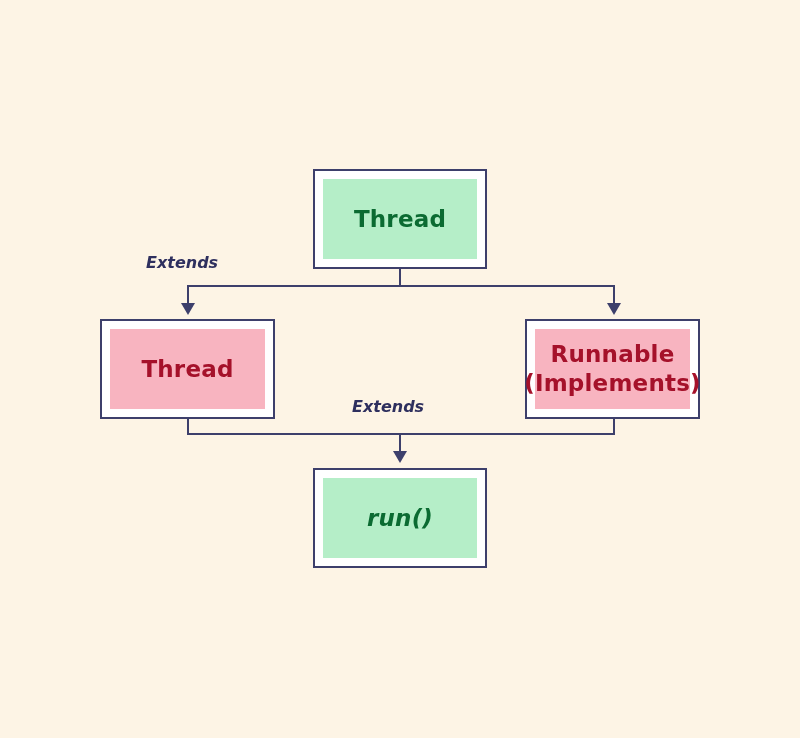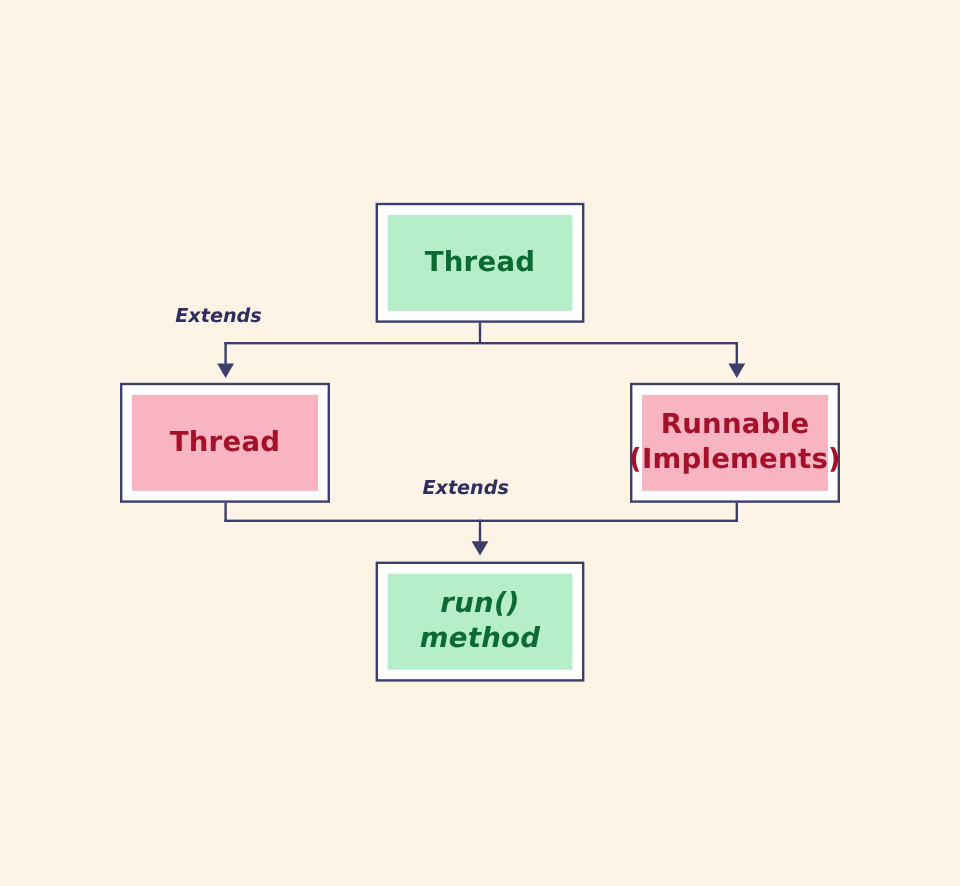--- a/index.html
+++ b/index.html
@@ -124,21 +124,20 @@
   <div class="node pink" id="node-runnable">
     <div class="fill">
       <span>Runnable</span>
       <span>(Implements)</span>
     </div>
   </div>
 
   <div class="node green" id="node-run-method">
     <div class="fill">
       <span>run()</span>
-      <span>method</span>
     </div>
   </div>
 
   <div class="line-v" id="conn-top-stem"></div>
   <div class="line-h" id="conn-top-bar"></div>
   <div class="line-v" id="conn-left-drop"></div>
   <div class="line-v" id="conn-right-drop"></div>
   <div class="arrowhead" id="arrow-extends"></div>
   <div class="arrowhead" id="arrow-implements"></div>
 

